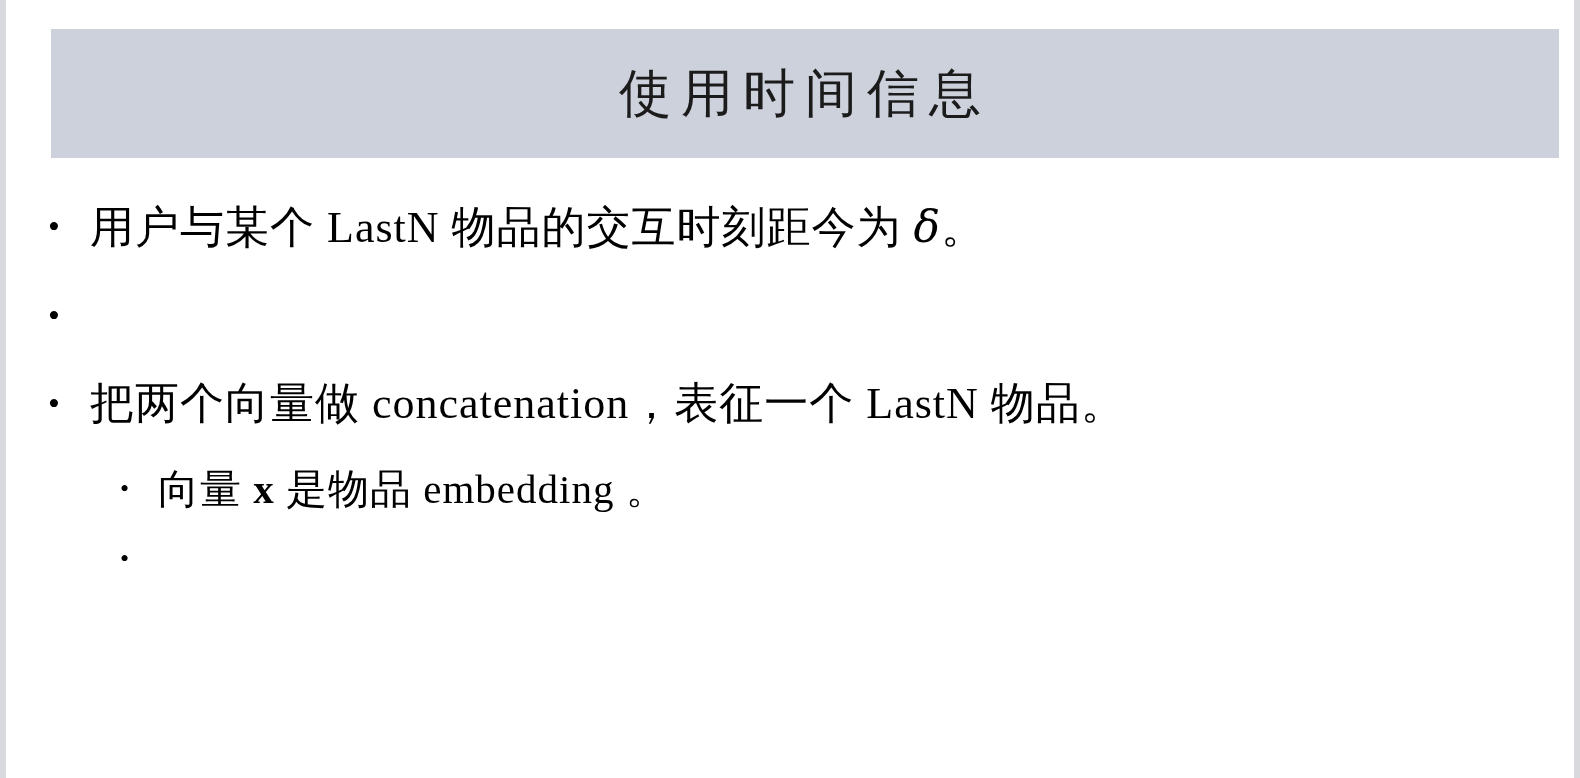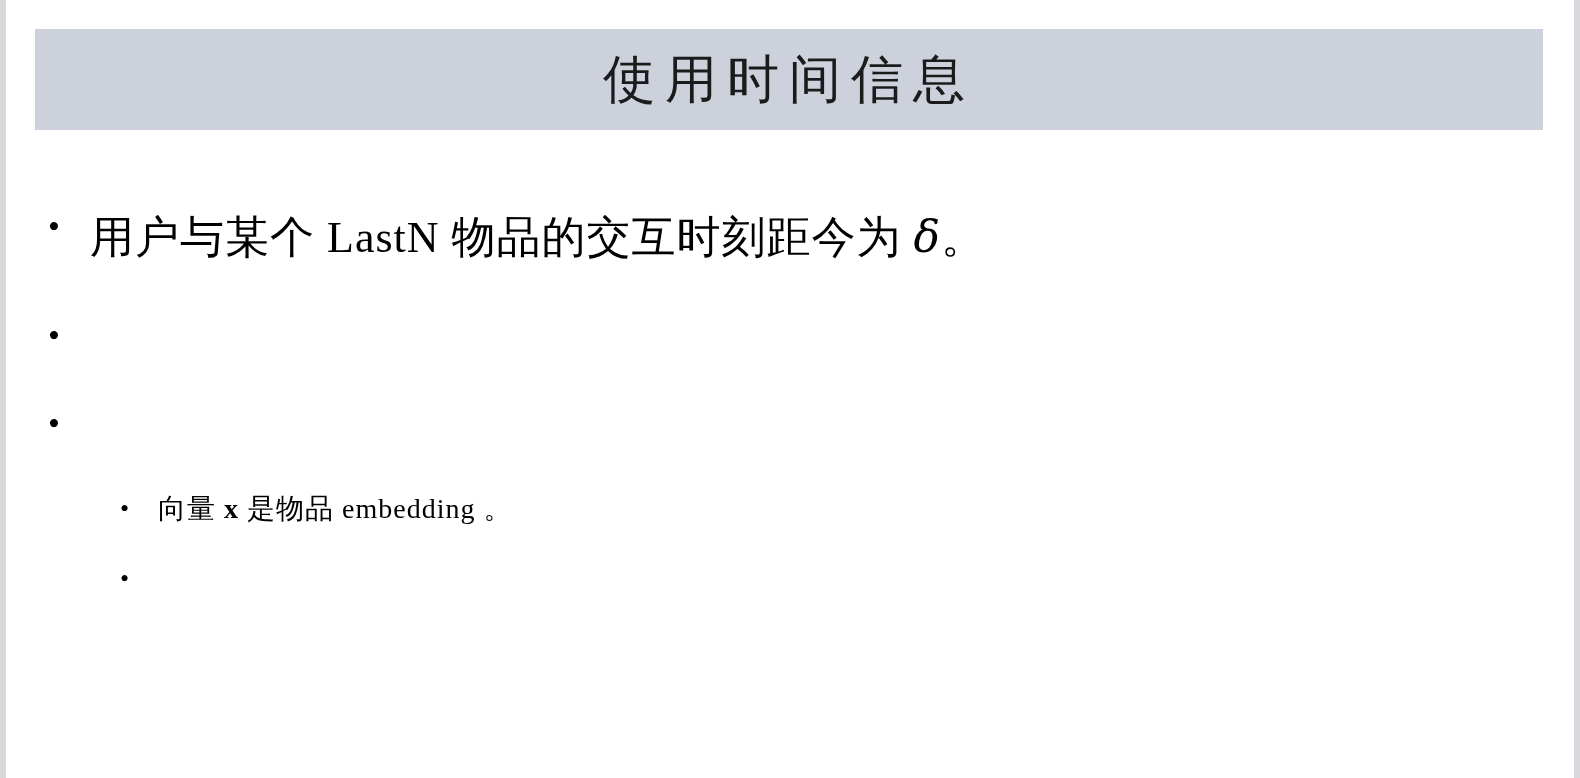--- a/index.html
+++ b/index.html
@@ -28,24 +28,24 @@
     content: "";
     position: absolute;
     left: 0; top: 0; right: 0; bottom: 0;
     border-left: 6px solid #d7d9dd;
     border-right: 6px solid #d7d9dd;
     pointer-events: none;
   }
 
   .title-bar {
     position: absolute;
-    left: 35px;
+    left: 51px;
     top: 29px;
     width: 1508px;
-    height: 101px;
+    height: 129px;
     background: #ccd1dc;
     display: flex;
     align-items: center;
     justify-content: center;
   }
 
   .title-text {
     font-family: "DejaVu Serif", "Liberation Serif", serif;
     font-size: 52px;
     letter-spacing: 10px;
@@ -68,21 +68,21 @@
   .bullet-l1 .dot {
     flex: 0 0 auto;
     font-size: 34px;
     line-height: 62px;
     width: 42px;
     text-align: left;
     color: #000;
   }
   .bullet-l1 .txt {
     font-size: 44px;
-    line-height: 82px;
+    line-height: 62px;
     letter-spacing: 1px;
     white-space: nowrap;
   }
 
   .sub-list {
     margin-top: 12px;
     margin-left: 72px;
   }
   .bullet-l2 {
     display: flex;
@@ -91,21 +91,21 @@
   }
   .bullet-l2 .dot {
     flex: 0 0 auto;
     font-size: 26px;
     line-height: 56px;
     width: 38px;
     text-align: left;
     color: #000;
   }
   .bullet-l2 .txt {
-    font-size: 28px;
+    font-size: 41px;
     line-height: 56px;
     letter-spacing: 1px;
     white-space: nowrap;
   }
 
   .mathvar {
     font-family: "DejaVu Serif", "Liberation Serif", serif;
     font-style: italic;
   }
   .boldvar {
@@ -132,20 +132,23 @@
         <span>用户与某个 </span><span class="latin">LastN</span><span> 物品的交互时刻距今为 </span><span class="mathvar">δ</span><span>。</span>
       </span>
     </div>
 
     <div class="bullet-l1">
       <span class="dot">•</span>
     </div>
 
     <div class="bullet-l1">
       <span class="dot">•</span>
+      <span class="txt">
+        <span>把两个向量做 </span><span class="latin">concatenation</span><span>，表征一个 </span><span class="latin">LastN</span><span> 物品。</span>
+      </span>
     </div>
 
     <div class="sub-list">
 
       <div class="bullet-l2">
         <span class="dot">•</span>
         <span class="txt">
           <span>向量 </span><span class="boldvar latin">x</span><span> 是物品 </span><span class="latin">embedding</span><span> 。</span>
         </span>
       </div>

